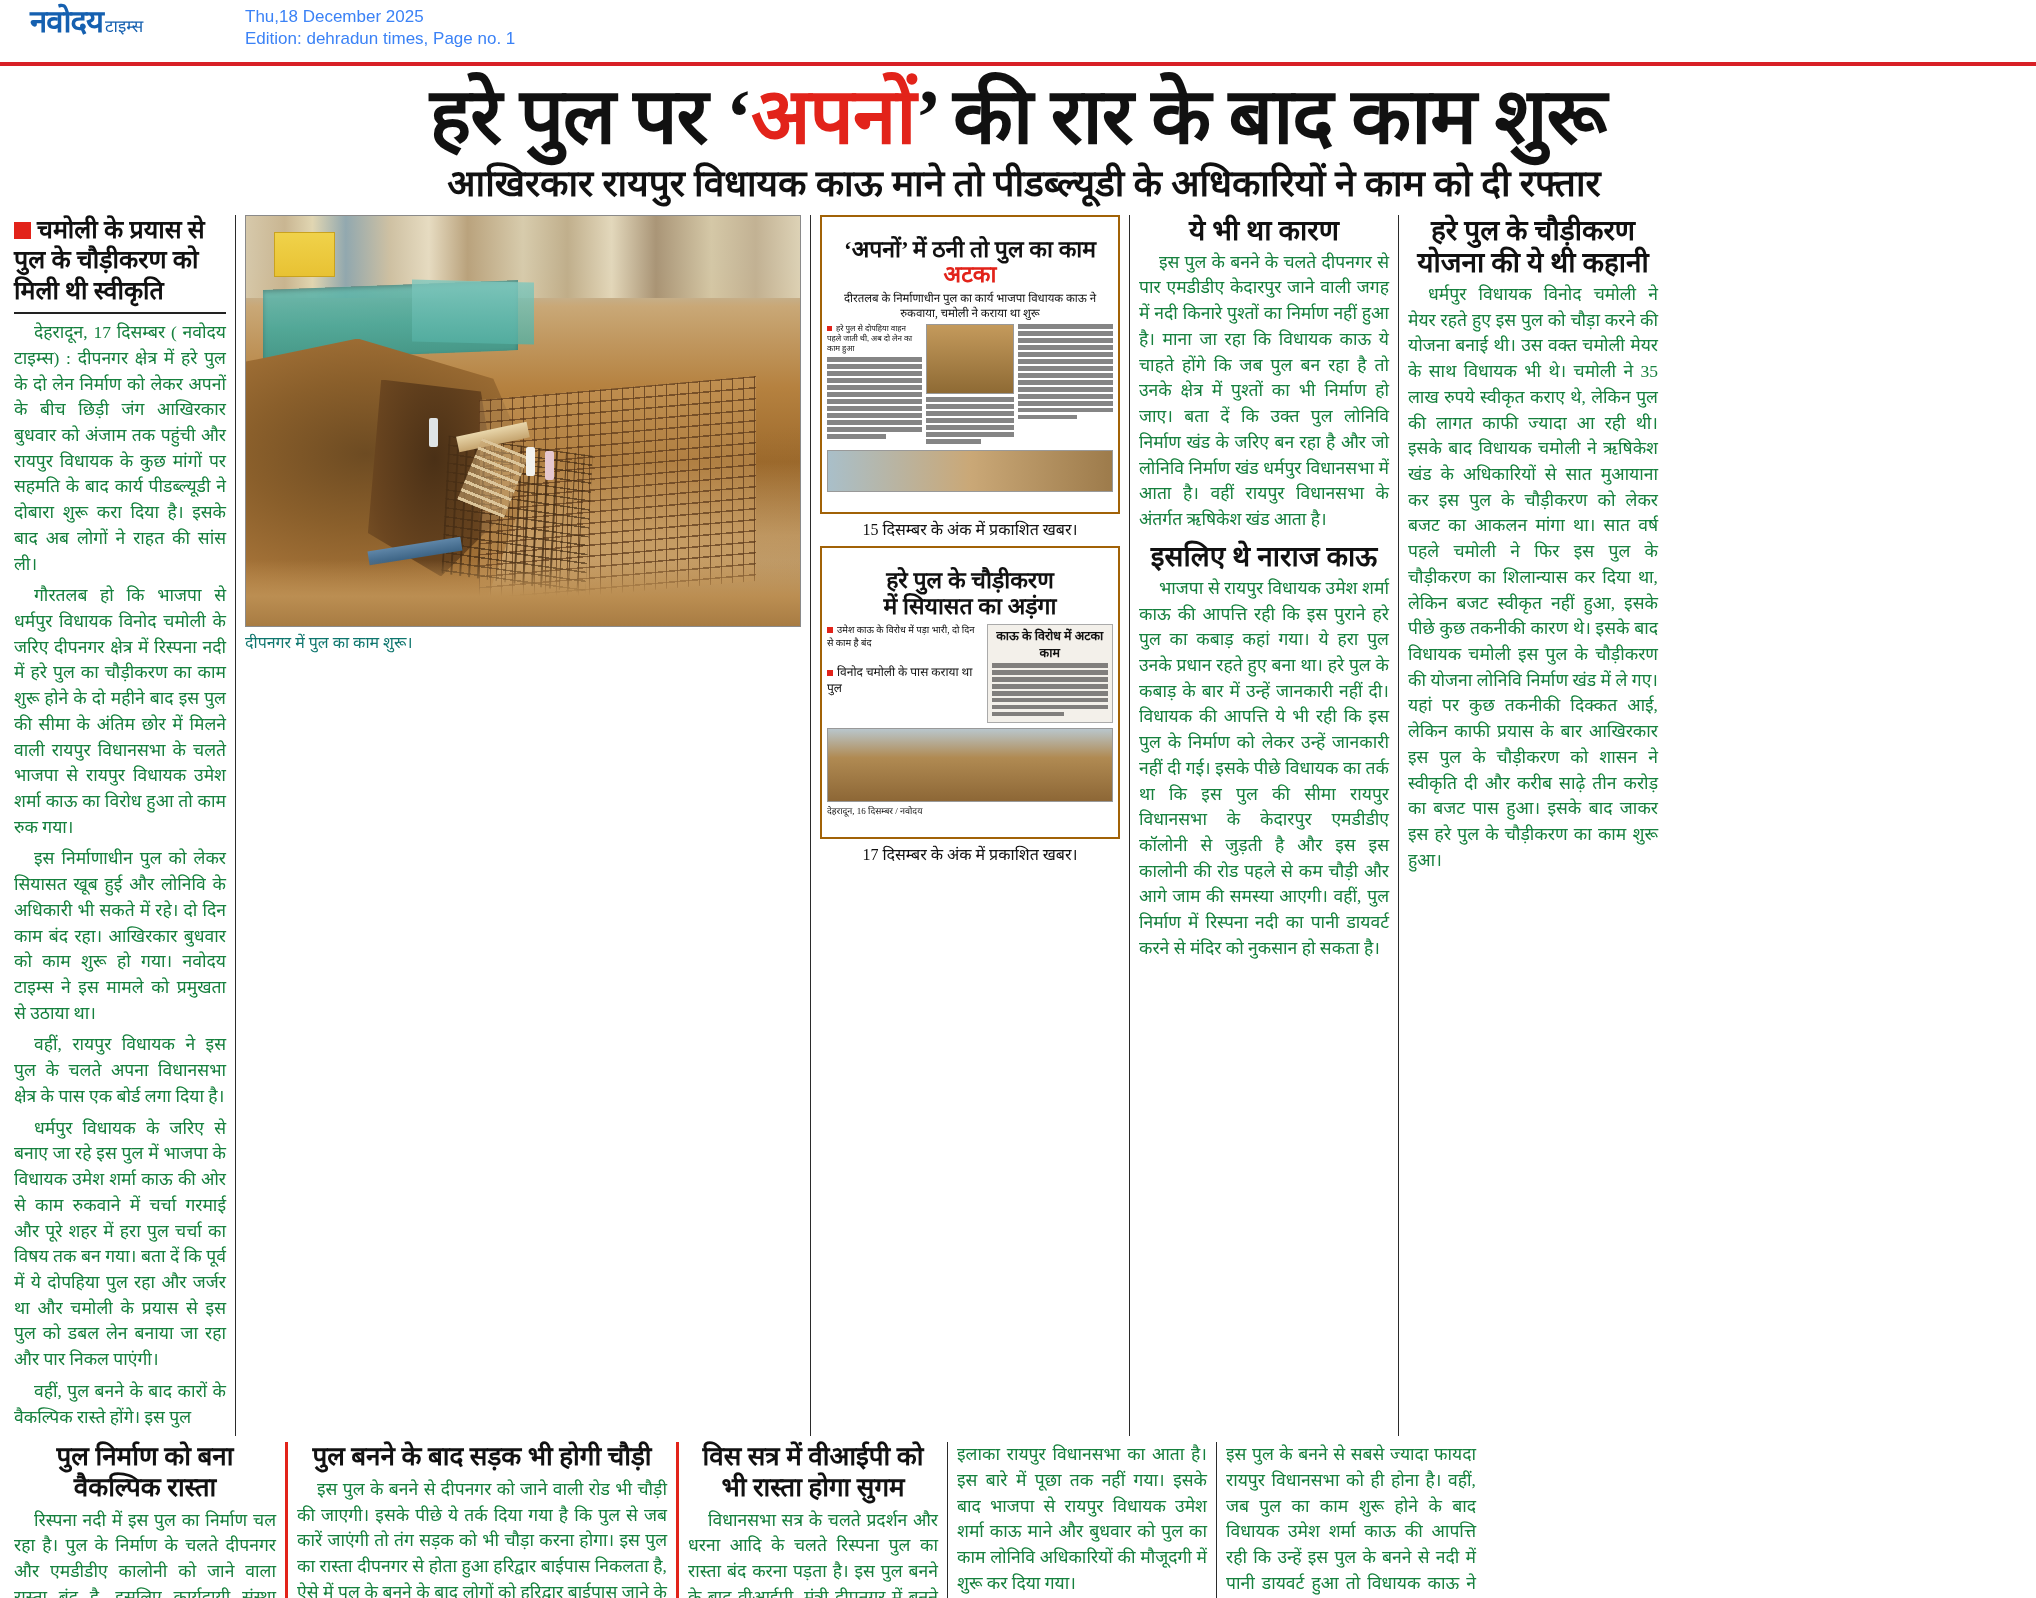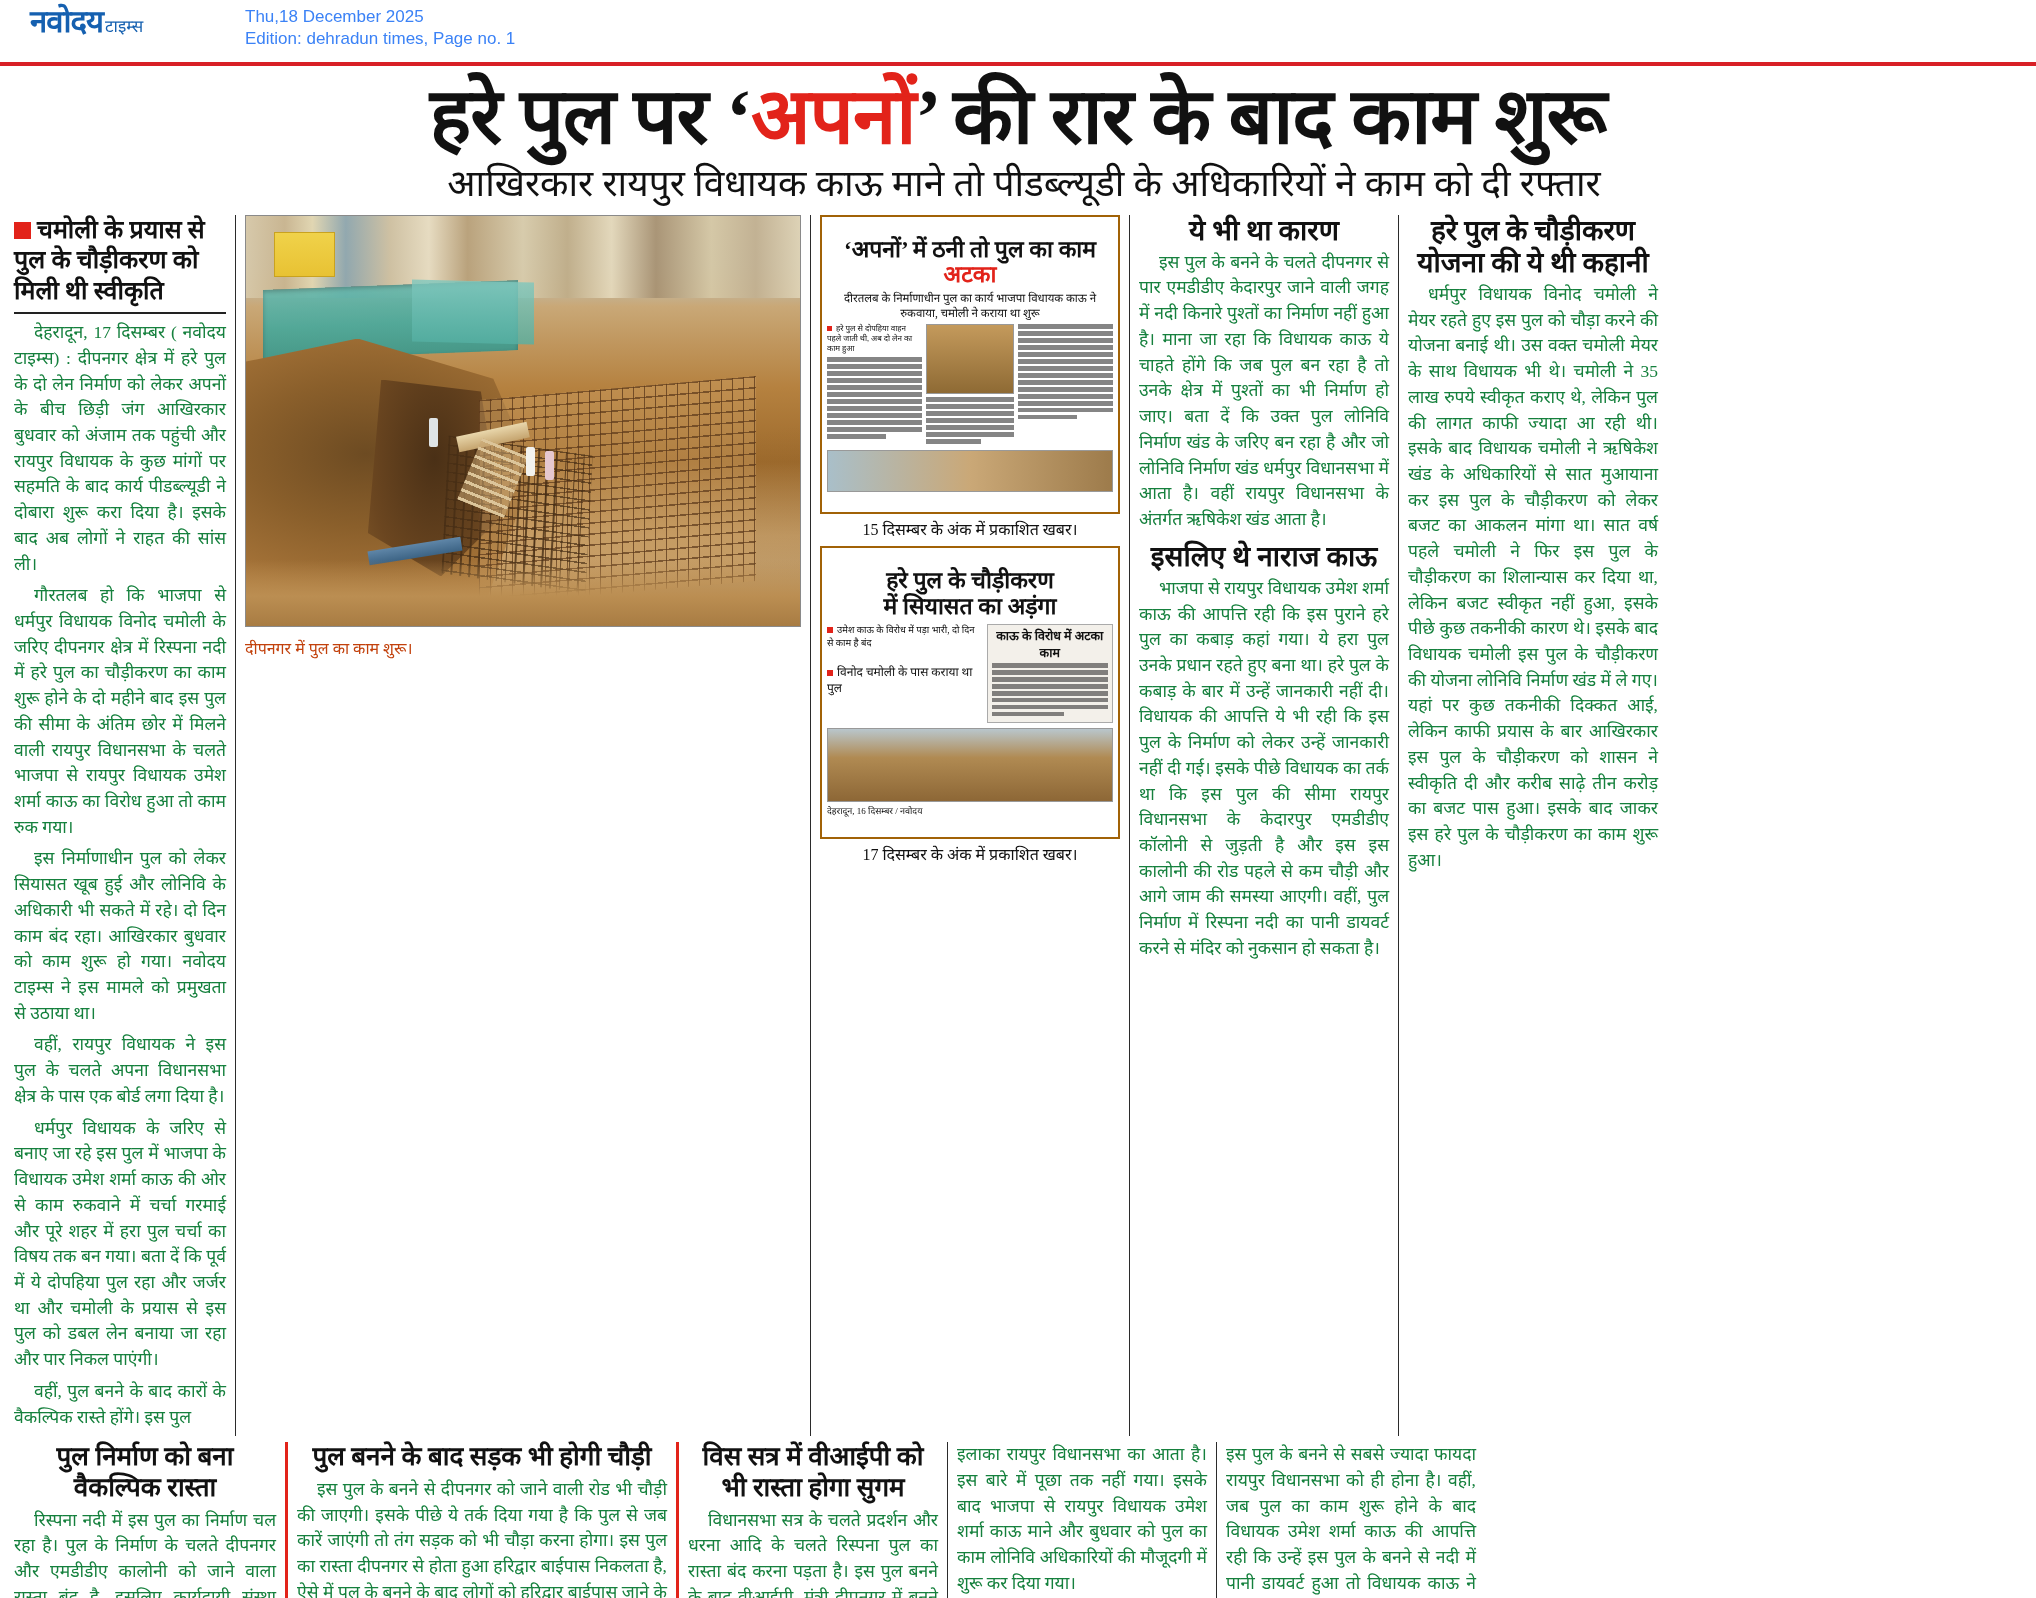--- a/index.html
+++ b/index.html
@@ -39,21 +39,21 @@
     line-height:1.05;
     letter-spacing:-1px;
     padding: 10px 6px 0 6px;
     color:#111;
     white-space:nowrap;
   }
   .headline .hl-red { color:#e2231a; }
   .subhead {
     text-align:center;
     font-family:"Liberation Serif", serif;
-    font-weight:normal;
+    font-weight:bold;
     font-size:37px;
     line-height:1.1;
     padding: 6px 6px 10px 18px;
     color:#111;
     white-space:nowrap;
   }
 
   
   .body-area { position:relative; padding: 0 14px; }
   .row { display:flex; align-items:flex-start; }
@@ -81,22 +81,22 @@
   .sec-head {
     font-family:"Liberation Serif", serif; font-weight:bold;
     font-size:28px; line-height:1.15; text-align:center; color:#111;
     margin-bottom:3px;
   }
   .sec-head-sm {
     font-family:"Liberation Serif", serif; font-weight:bold;
     font-size:26px; line-height:1.18; text-align:center; color:#111;
   }
   .caption {
-    font-family:"Liberation Serif", serif; font-size:16px; color:#c2410c;
-    padding-top:10px;
+    font-family:"Liberation Serif", serif; font-size:16px; color:#0f766e;
+    padding-top:4px;
   }
 
   
   .photo {
     position:relative; overflow:hidden; border:1px solid #8a8a8a;
     background:
       linear-gradient(170deg, rgba(255,255,255,0.0) 60%, rgba(120,80,40,.25) 100%),
       linear-gradient(to bottom, #cfd9dd 0%, #b9c6cc 12%, #c9a877 22%, #b5813f 42%, #9d6a2c 60%, #c9a169 78%, #d8bb8b 100%);
   }
   .photo .shop-row {

